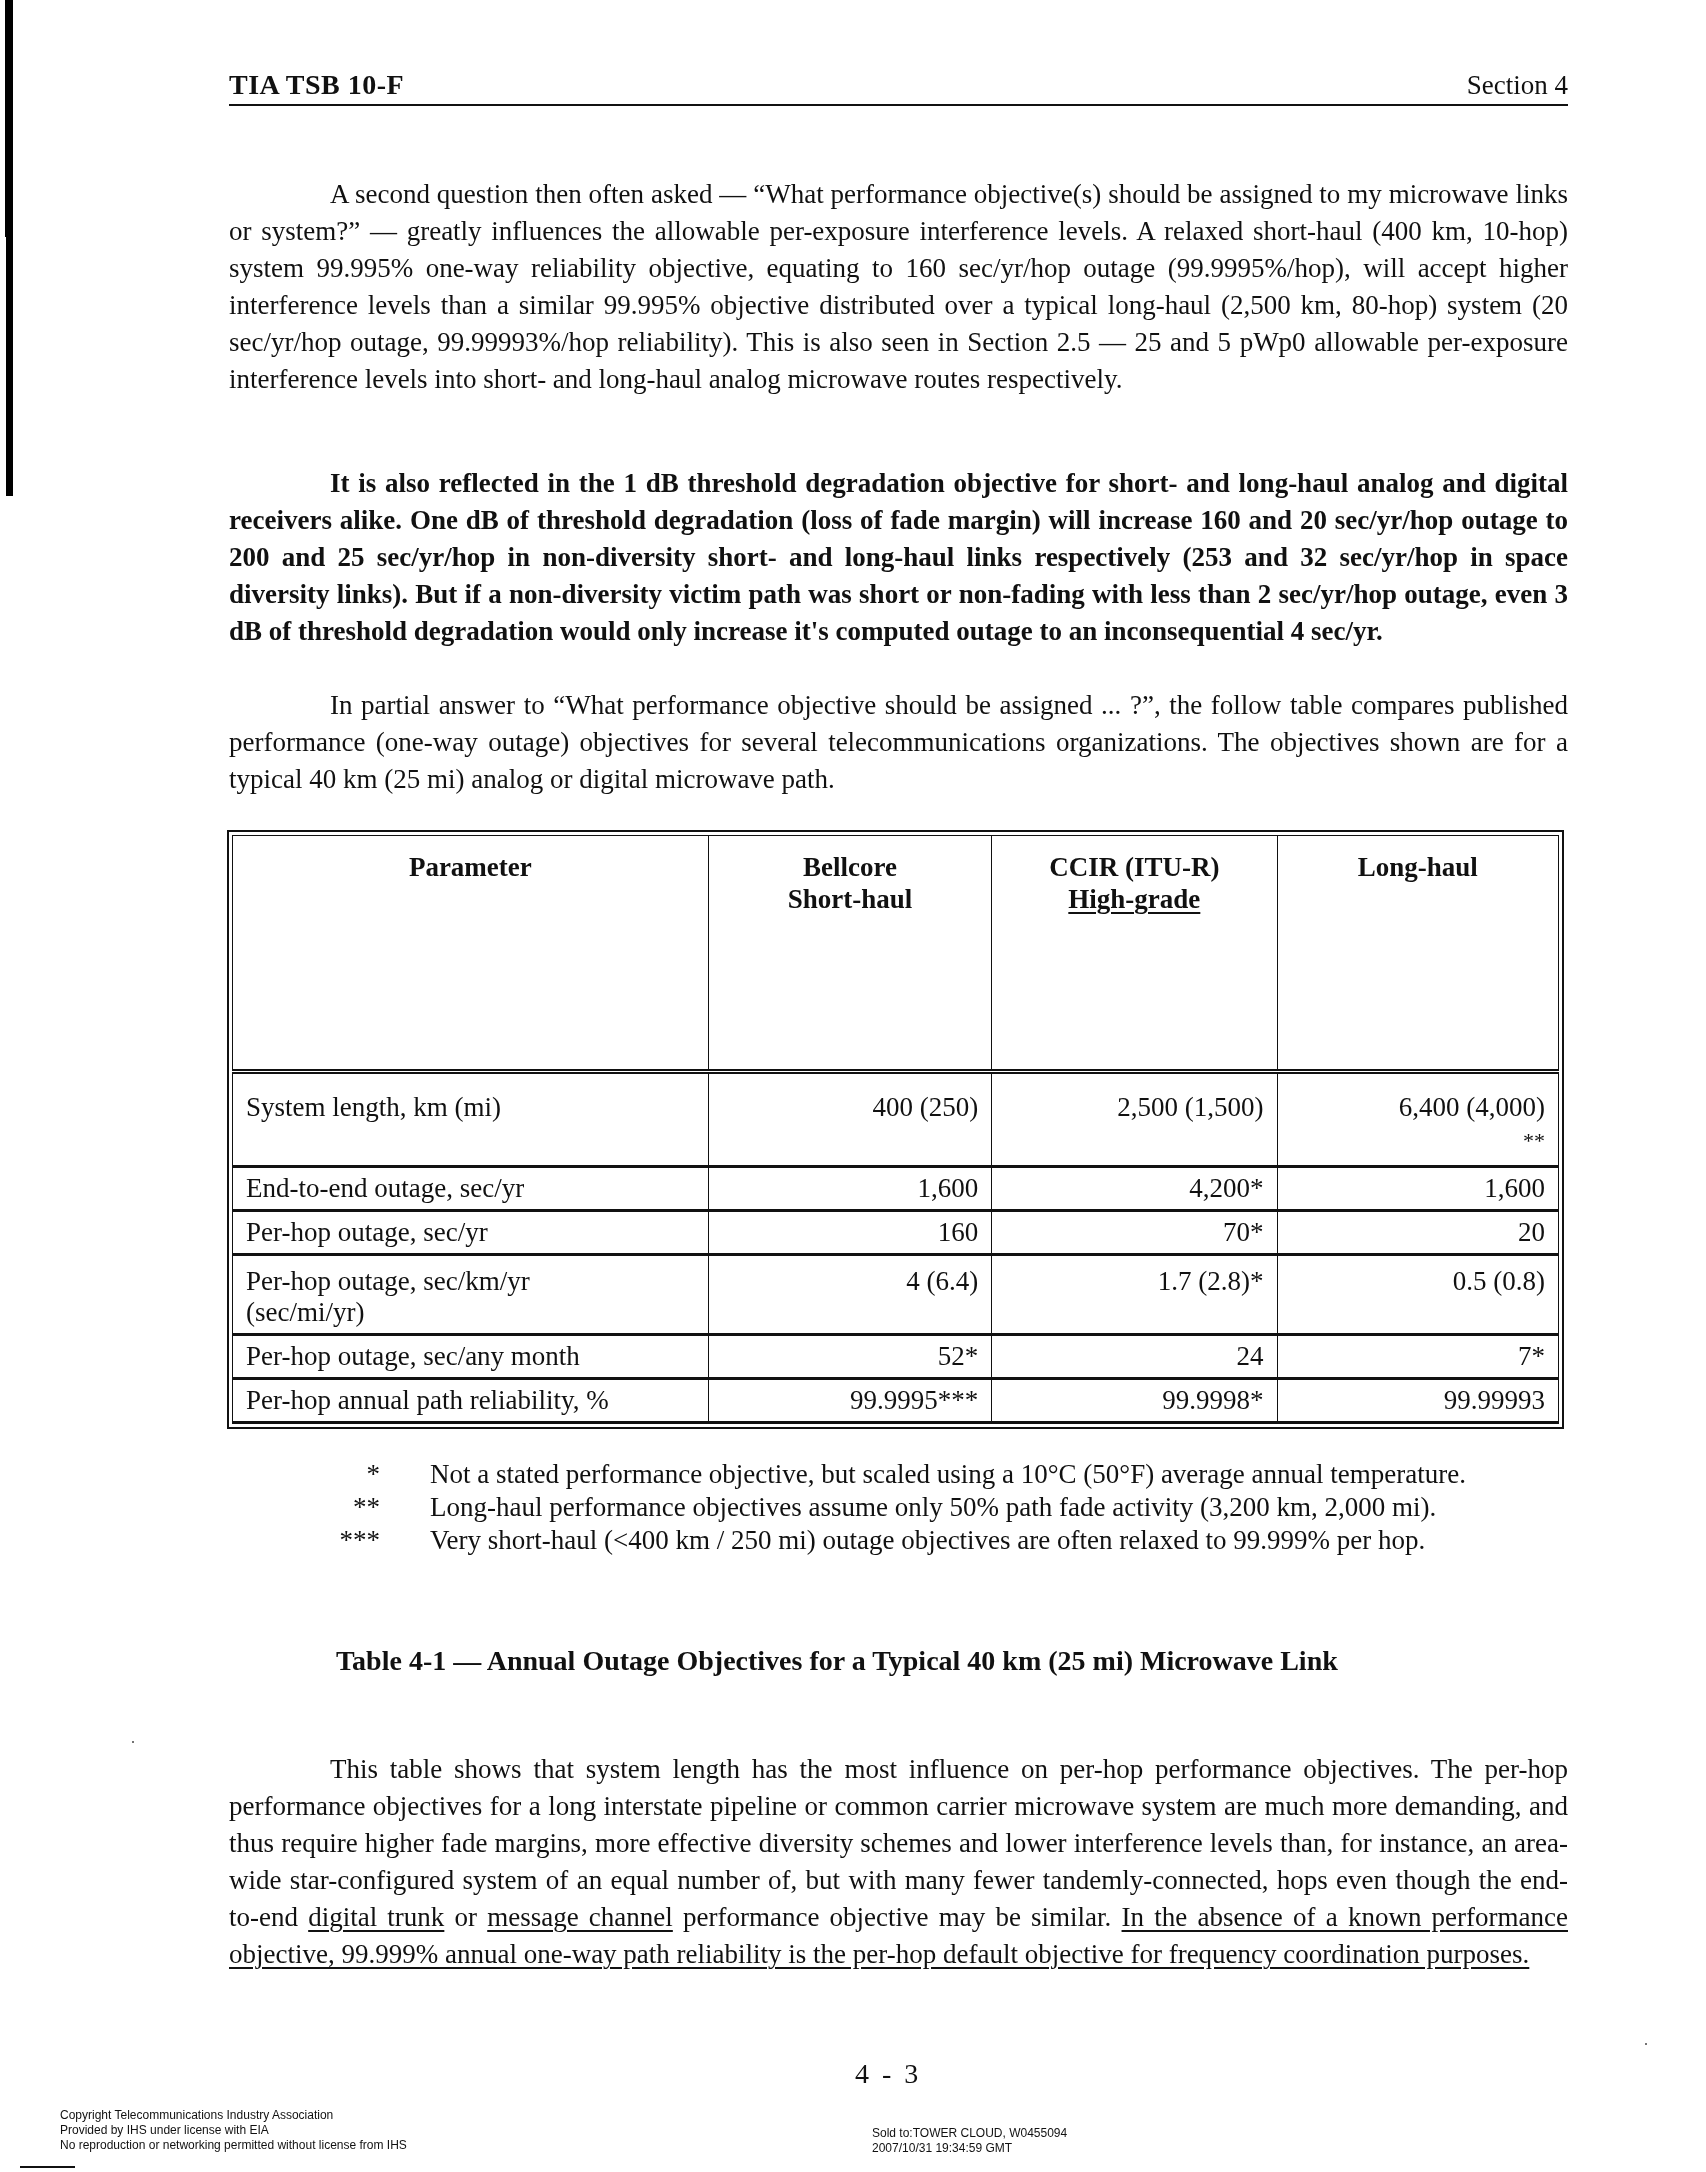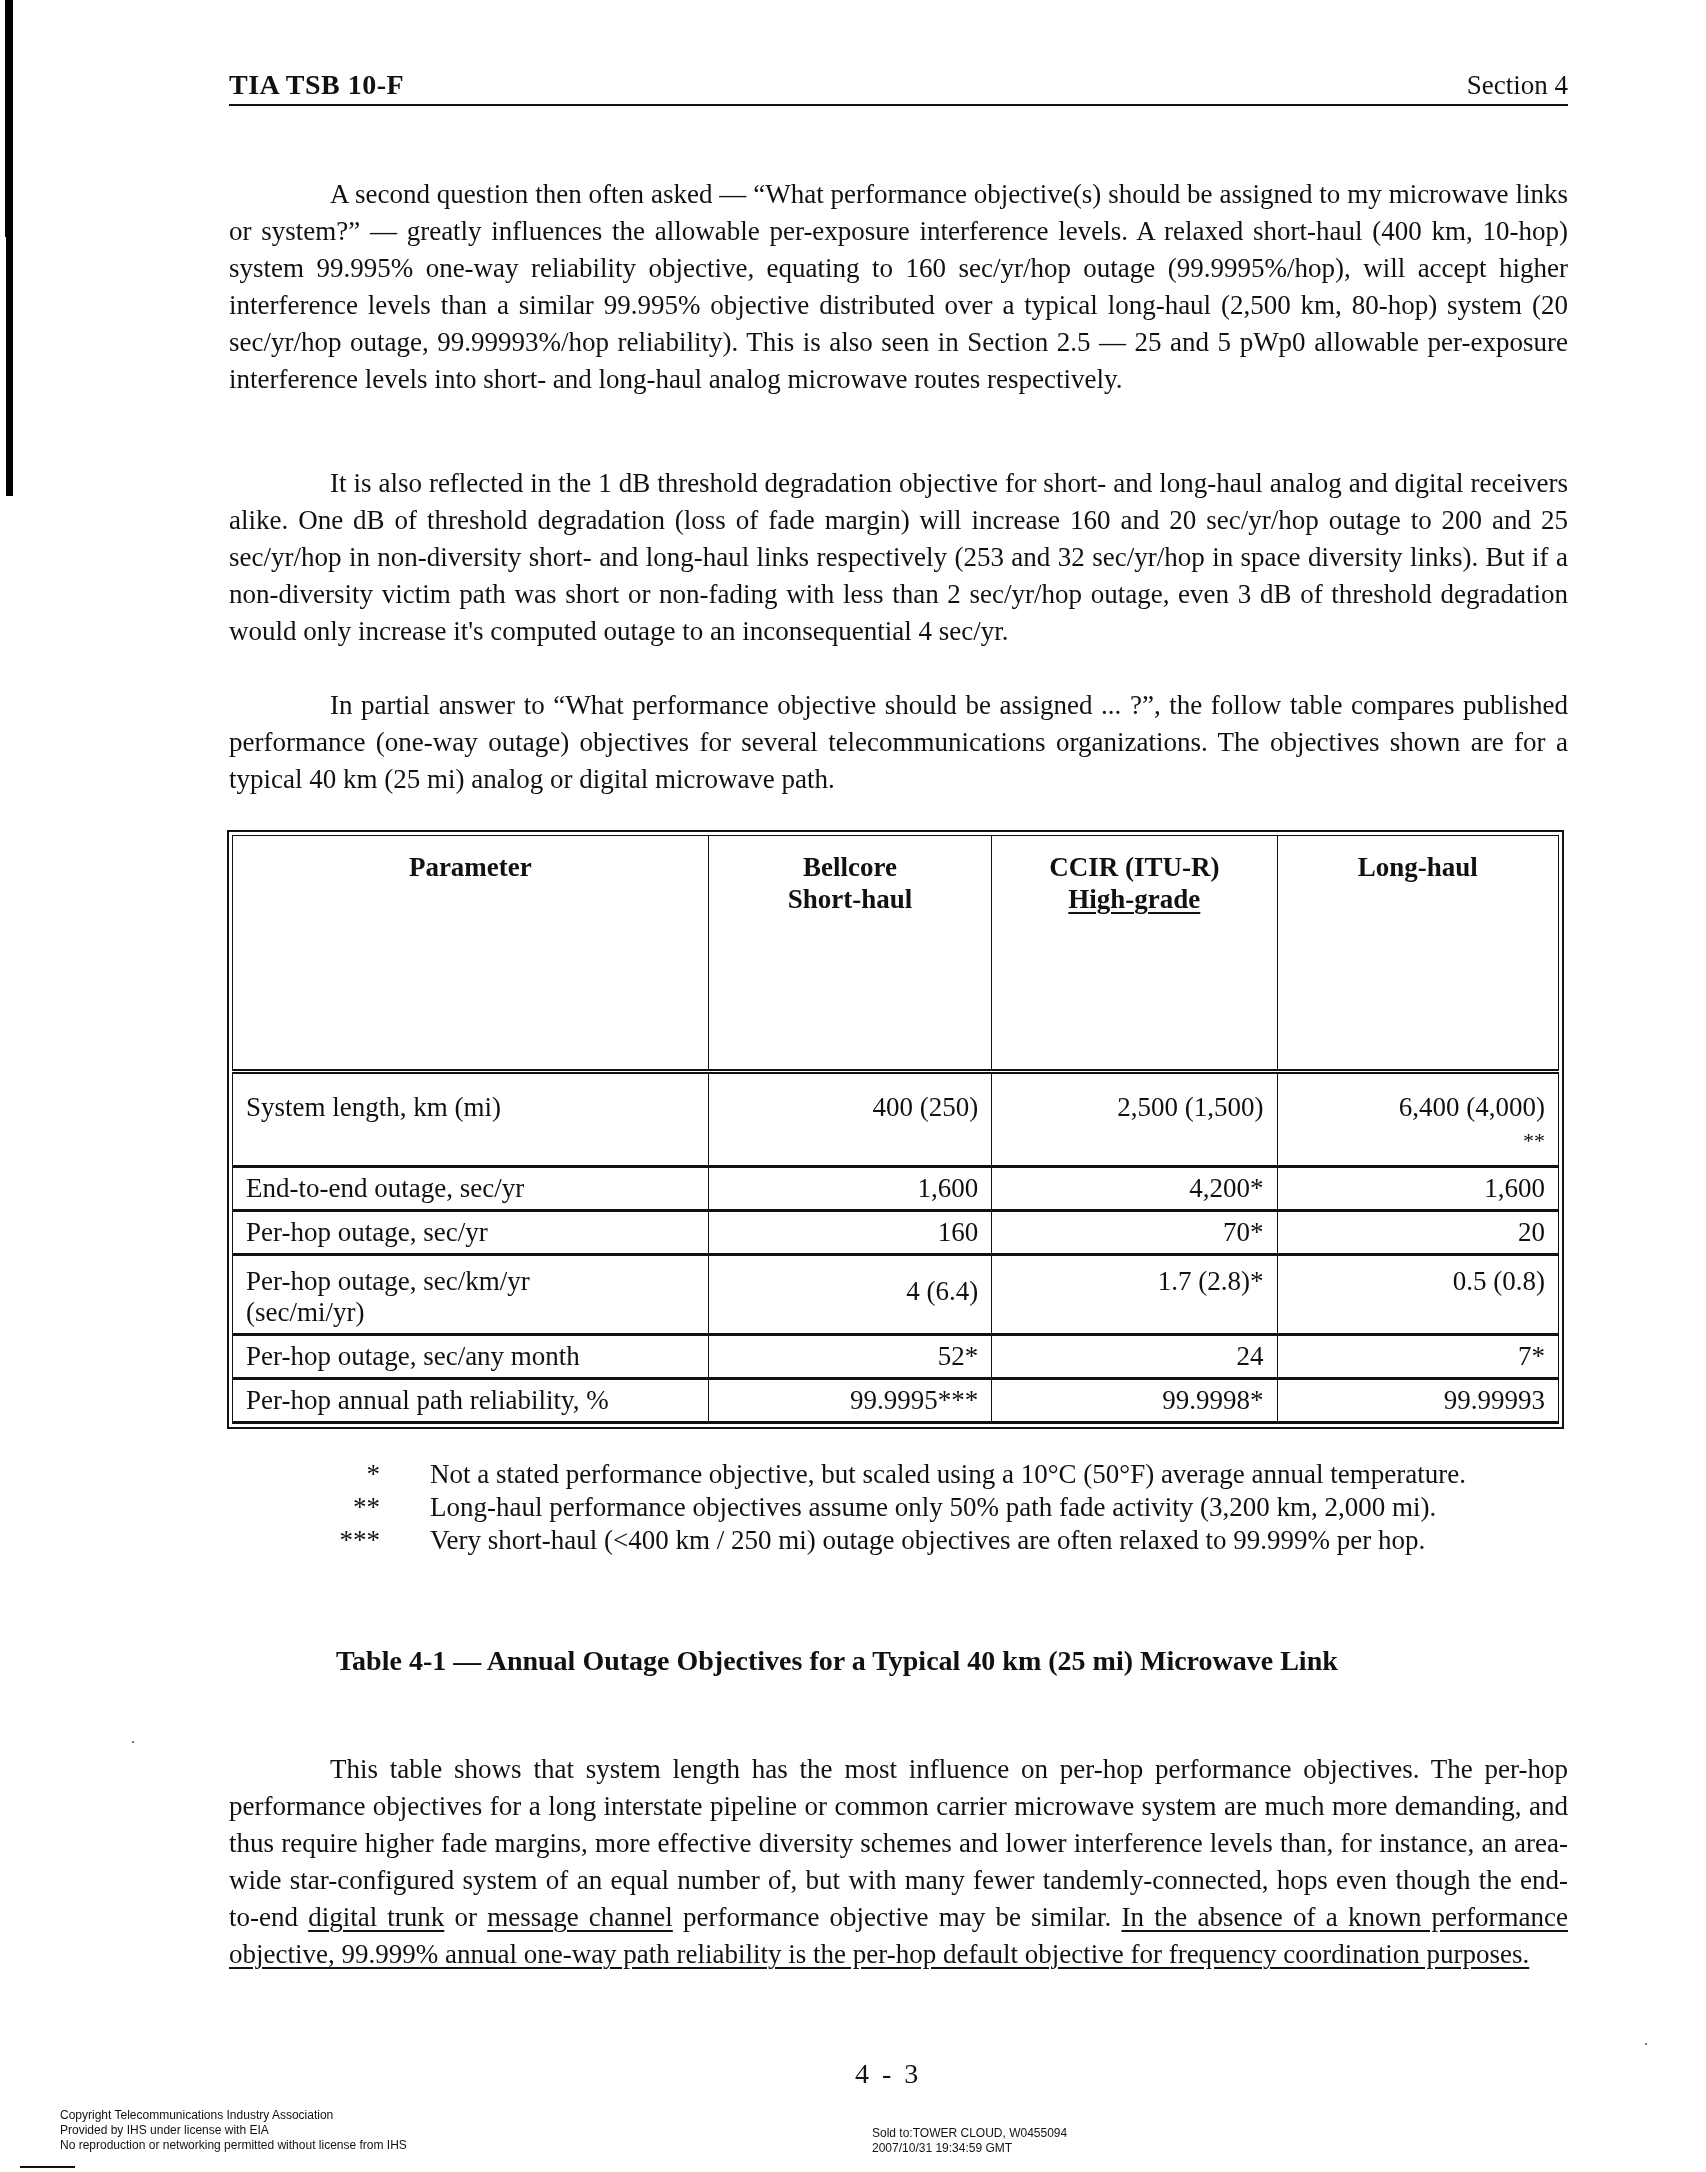--- a/index.html
+++ b/index.html
@@ -22,21 +22,21 @@
   }
   .header .right {
     position: absolute; right: 0; bottom: 3px; font-size: 27px;
   }
   .para {
     position: absolute; left: 229px; width: 1339px; font-size: 27px; line-height: 37px;
     text-align: justify; text-align-last: left;
   }
   .para .indent { display: inline-block; width: 101px; }
   #p1 { top: 176px; }
-  #p2 { top: 465px; }
+  #p2 { top: 465px; font-weight: bold; }
   #p3 { top: 687px; }
   #p4 { top: 1751px; }
   .u { text-decoration: underline; text-decoration-thickness: 2px; text-underline-offset: 4px; }
 
   .table-wrap {
     position: absolute; left: 227px; top: 830px; width: 1337px; height: 599px;
     border: 2px solid #111; box-sizing: border-box; padding: 3px;
   }
   table.obj {
     width: 100%; height: 100%; border-collapse: collapse; font-size: 27px;
@@ -131,21 +131,21 @@
       <td class="param">Per-hop outage, sec/yr</td>
       <td class="num">160</td>
       <td class="num">70*</td>
       <td class="num">20</td>
     </tr>
     <tr style="height:67px">
       <td class="param param-lines" style="vertical-align:top;padding-top:10px;line-height:31px">
             <span>Per-hop outage, sec/km/yr</span>
             <span>(sec/mi/yr)</span>
           </td>
-      <td class="num" style="vertical-align:top;padding-top:20px">4 (6.4)</td>
+      <td class="num" style="vertical-align:top;padding-top:10px">4 (6.4)</td>
       <td class="num" style="vertical-align:top;padding-top:10px">1.7 (2.8)*</td>
       <td class="num" style="vertical-align:top;padding-top:10px">0.5 (0.8)</td>
     </tr>
     <tr style="height:42px">
       <td class="param">Per-hop outage, sec/any month</td>
       <td class="num">52*</td>
       <td class="num">24</td>
       <td class="num">7*</td>
     </tr>
     <tr style="height:42px">

